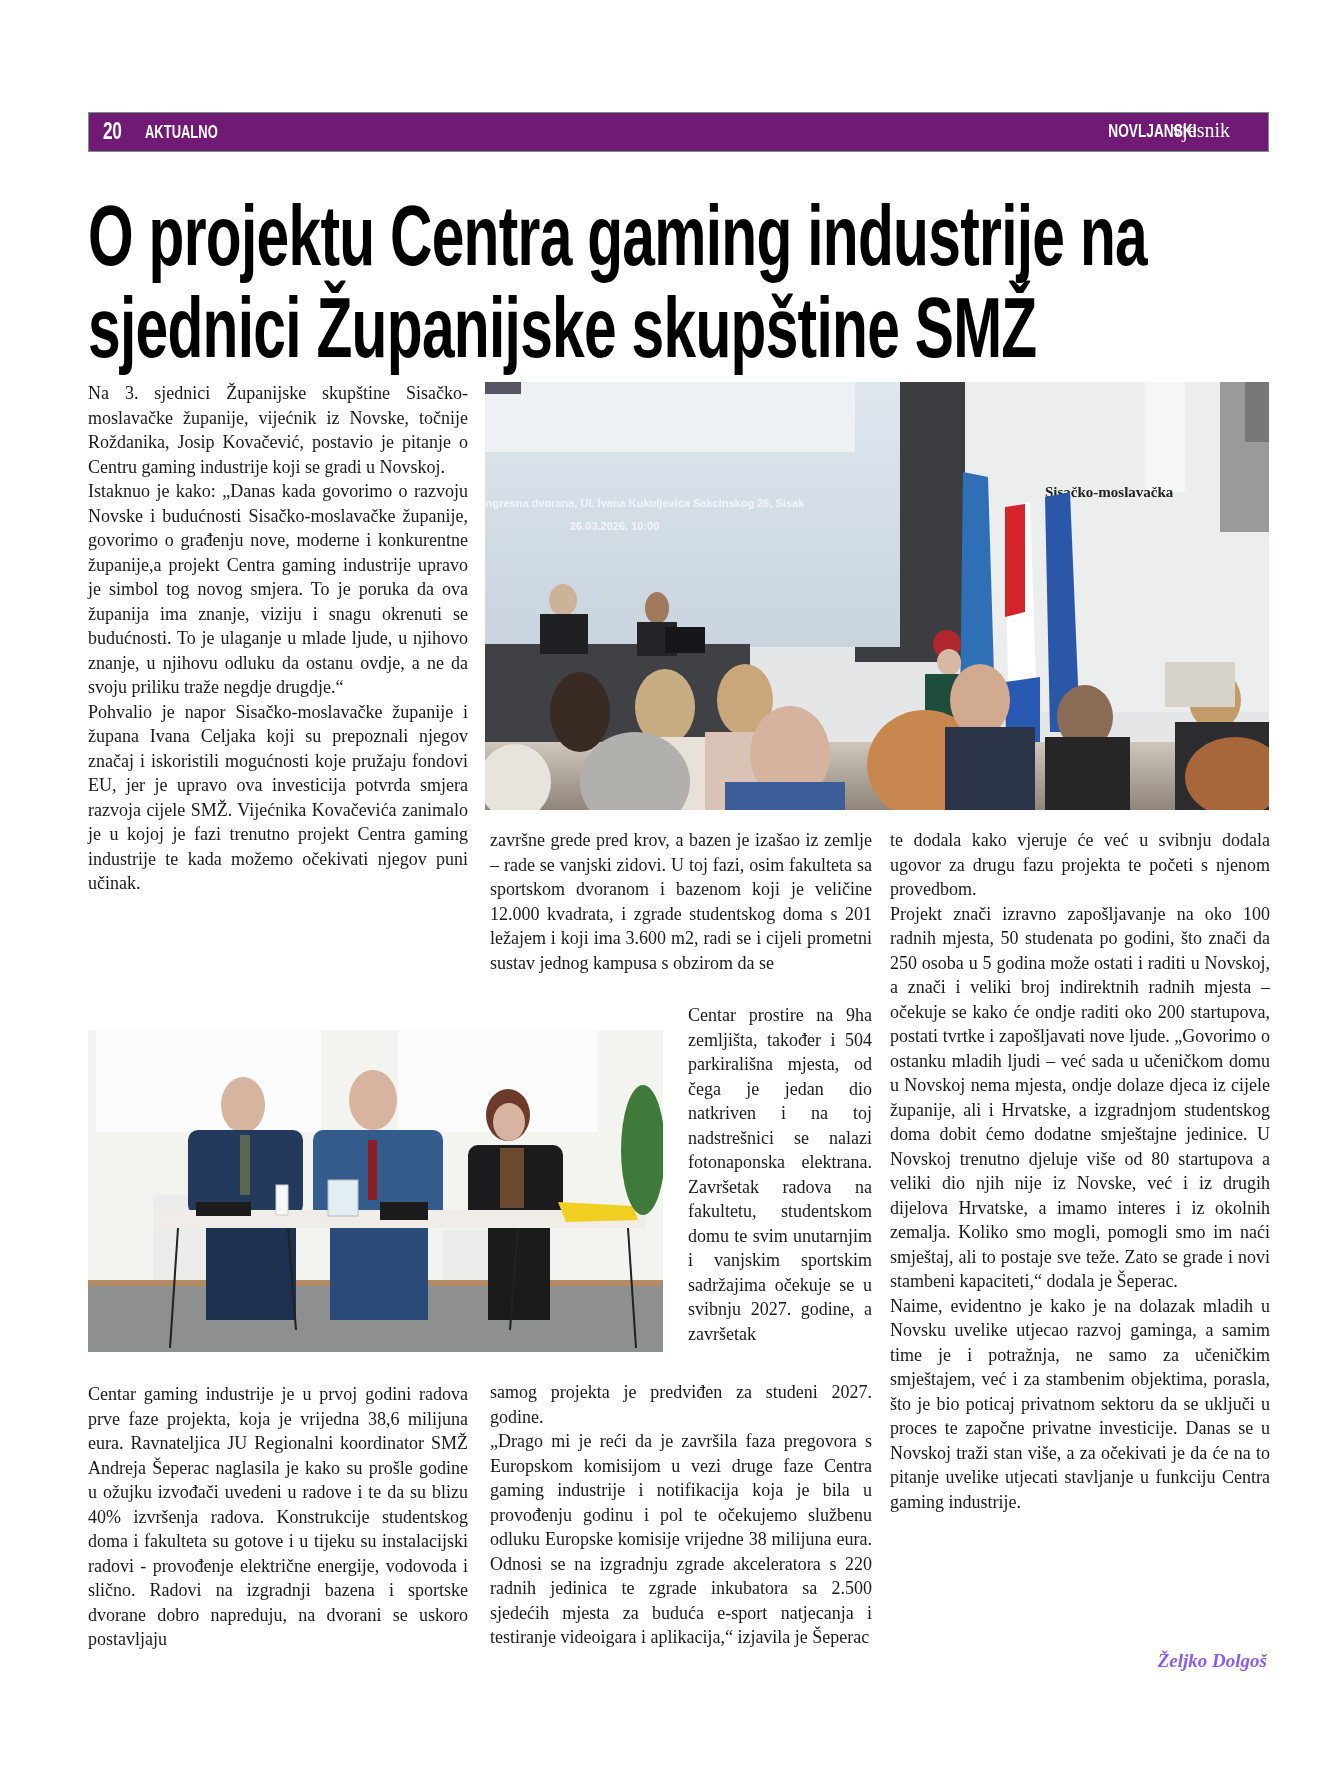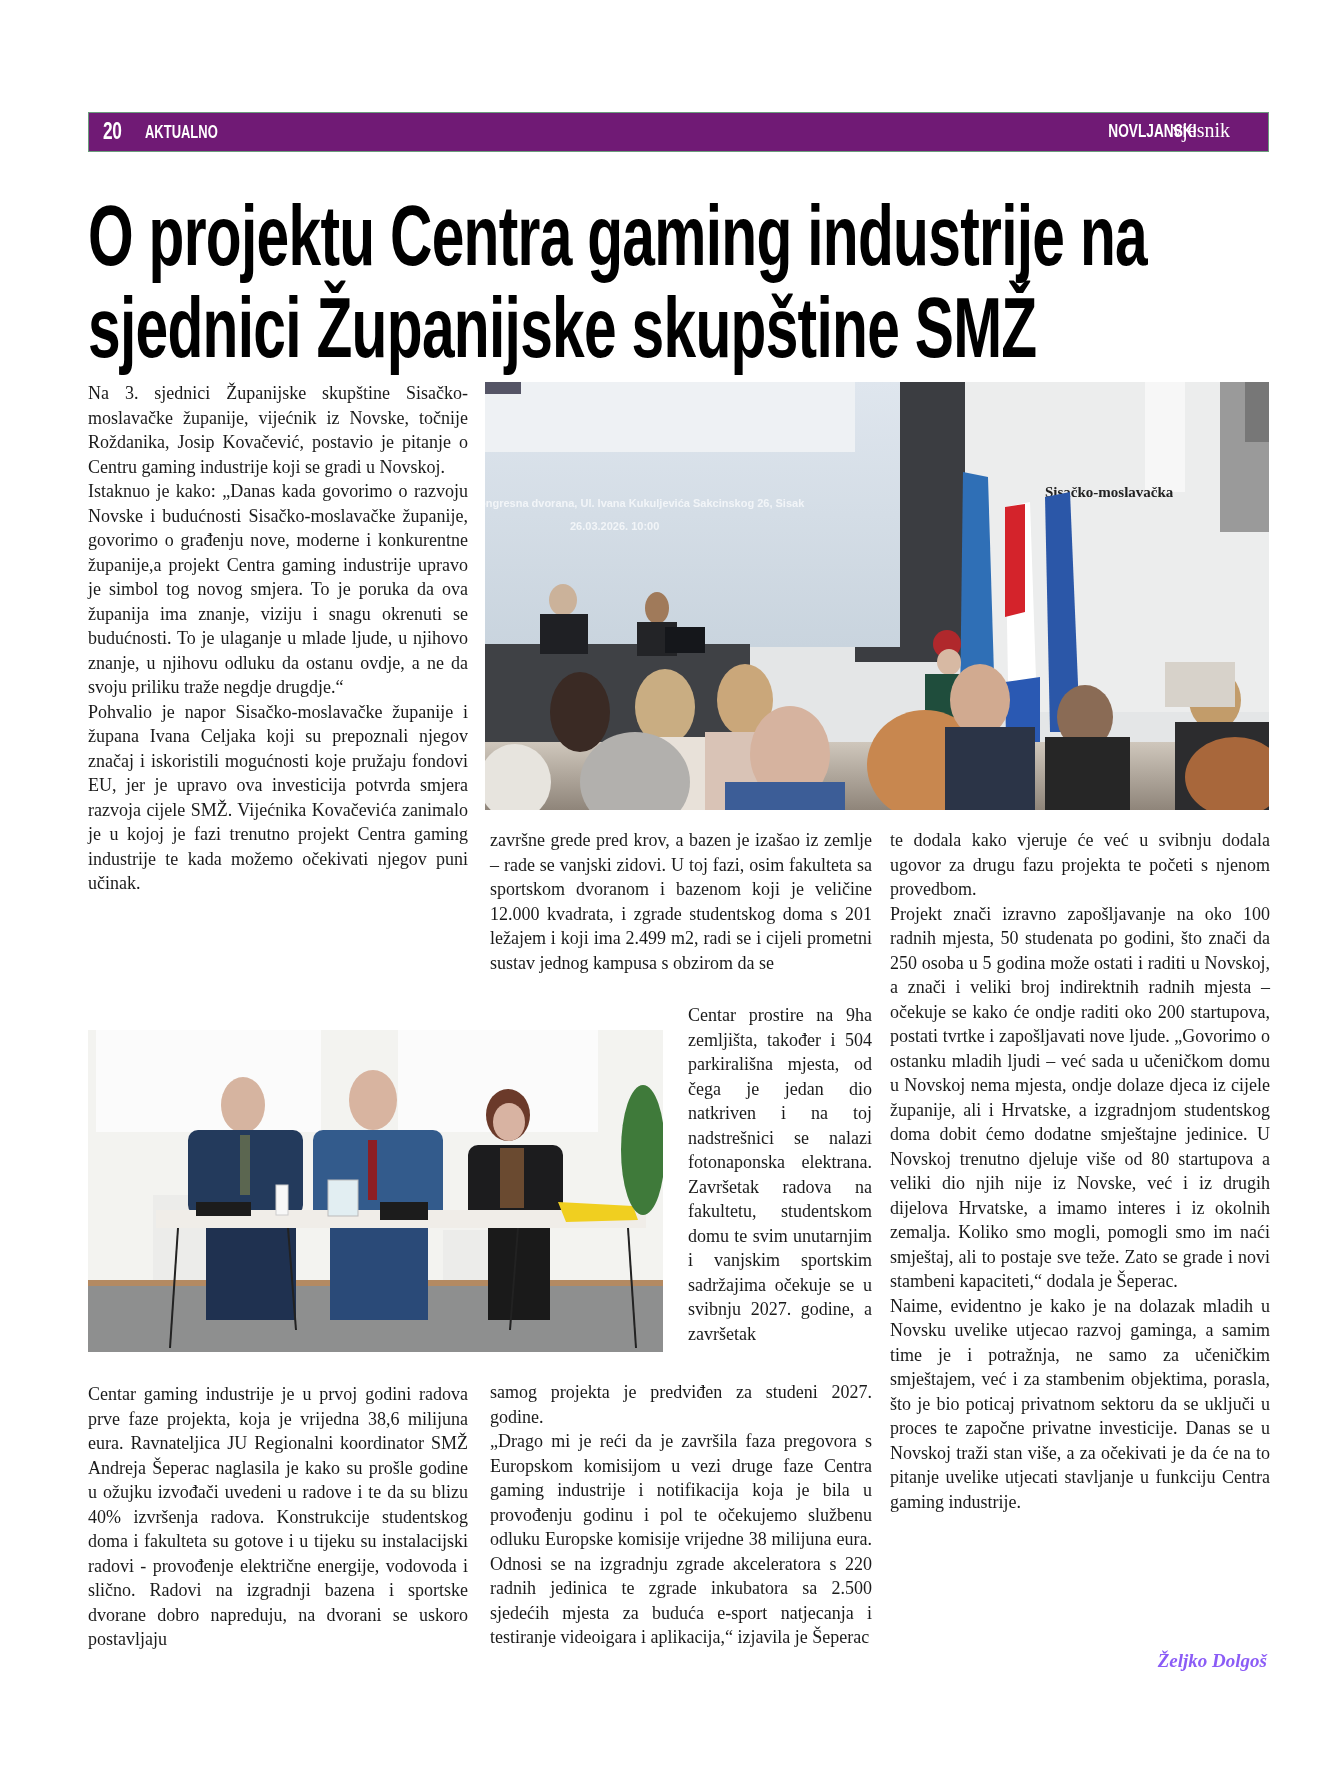--- a/index.html
+++ b/index.html
@@ -117,21 +117,21 @@
     <ellipse cx="600" cy="335" rx="28" ry="32" fill="#8a6b55"></ellipse>
     <rect x="560" y="355" width="85" height="73" fill="#262626"></rect>
     <ellipse cx="730" cy="318" rx="26" ry="30" fill="#c29c6a"></ellipse>
     <rect x="690" y="340" width="94" height="88" fill="#2c2c2e"></rect>
     <ellipse cx="750" cy="395" rx="50" ry="40" fill="#a8673b"></ellipse>
     <rect x="680" y="280" width="70" height="45" fill="#d7d2ca"></rect>
   </svg>
 </div>
 
 <div class="col col2a">
-  <p>završne grede pred krov, a bazen je izašao iz zemlje – rade se vanjski zidovi. U toj fazi, osim fakulteta sa sportskom dvoranom i bazenom koji je veličine 12.000 kvadrata, i zgrade studentskog doma s 201 ležajem i koji ima 2.499 m2, radi se i cijeli prometni sustav jednog kampusa  s obzirom da se</p>
+  <p>završne grede pred krov, a bazen je izašao iz zemlje – rade se vanjski zidovi. U toj fazi, osim fakulteta sa sportskom dvoranom i bazenom koji je veličine 12.000 kvadrata, i zgrade studentskog doma s 201 ležajem i koji ima 3.600 m2, radi se i cijeli prometni sustav jednog kampusa  s obzirom da se</p>
 </div>
 
 <div class="photo photo-bottom">
   <svg viewBox="0 0 575 322" preserveAspectRatio="none">
     <rect x="0" y="0" width="575" height="322" fill="#f3f3f0"></rect>
     <rect x="8" y="0" width="225" height="102" fill="#fbfbfb"></rect>
     <rect x="310" y="0" width="200" height="102" fill="#fbfbfb"></rect>
 
     <rect x="65" y="165" width="110" height="90" fill="#ececea"></rect>
     <rect x="355" y="200" width="90" height="55" fill="#ececea"></rect>

